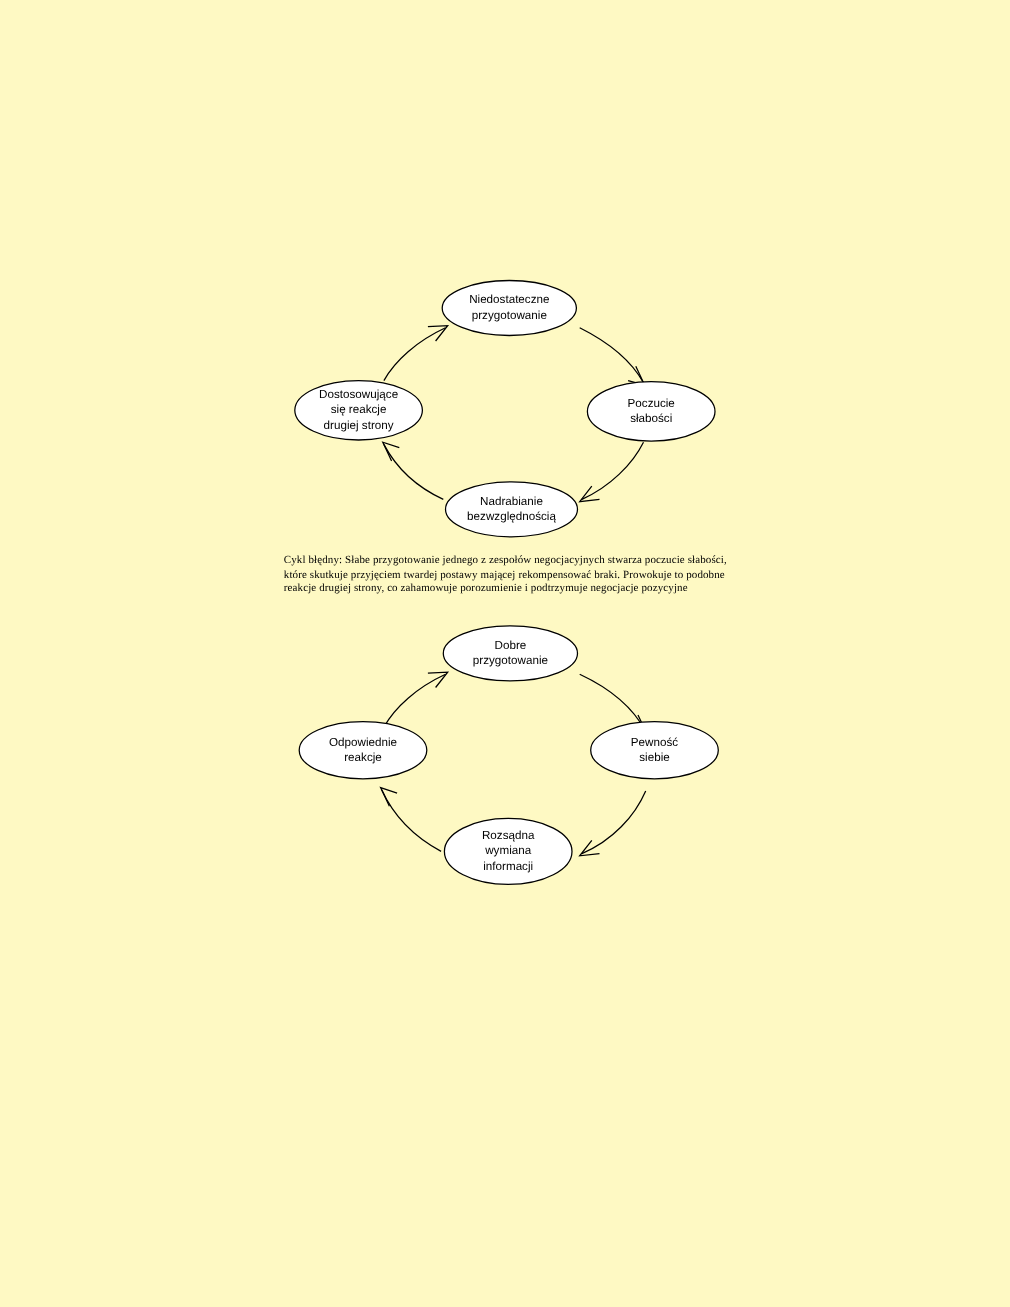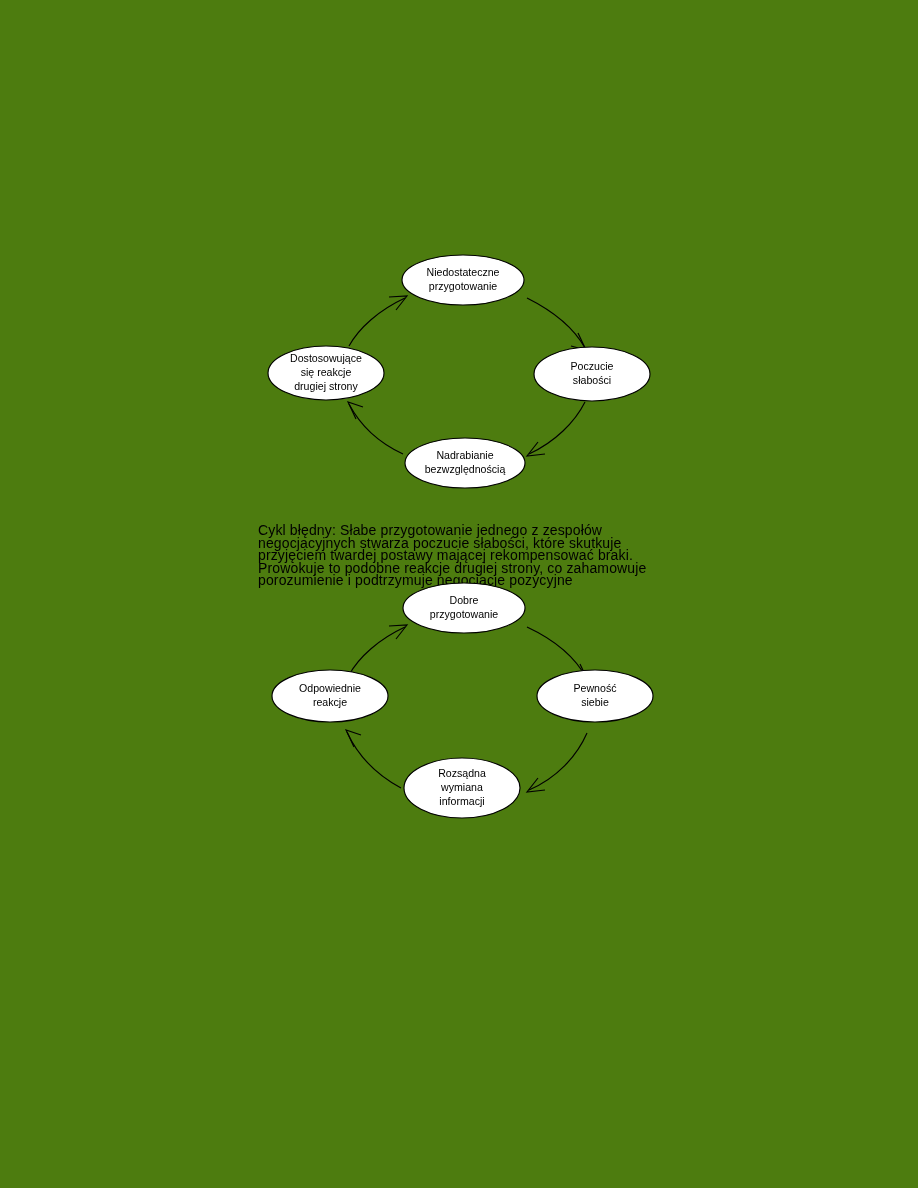--- a/index.html
+++ b/index.html
@@ -11,31 +11,31 @@
     width: 918px;
     height: 1188px;
     position: relative;
     font-family: "Liberation Sans", sans-serif;
     color: #000000;
     overflow: hidden;
   }
   .page {
     position: absolute;
     inset: 0;
-    background: #4d7c0f;
+    background: #fef9c3;
   }
 
   
   .figure {
     position: absolute;
     left: 0;
     top: 0;
   }
   #figure-vicious { top: 246px; left: 255px; width: 420px; height: 320px; }
-  #figure-productive { top: 576px; left: 255px; width: 420px; height: 310px; }
+  #figure-productive { top: 562px; left: 255px; width: 420px; height: 310px; }
 
   .cycle-svg {
     display: block;
   }
   .cycle-svg .node-ellipse {
     fill: #ffffff;
     stroke: #000000;
     stroke-width: 1.15;
   }
   .cycle-svg .flow-arc {
@@ -56,27 +56,26 @@
     fill: #000000;
     text-anchor: middle;
     dominant-baseline: middle;
   }
 
   
   .caption {
     position: absolute;
     left: 258px;
     width: 420px;
-    font-family: Liberation Sans, sans-serif;
-    font-size: 14px;
+    font-family: Liberation Serif, serif;
+    font-size: 10px;
     line-height: 12.6px;
     color: #000000;
     white-space: pre-line;
     letter-spacing: 0.01em;
-    margin-top: 20px;
   }
   #caption-vicious { top: 504px; }
   #caption-productive { top: 832px; }
 </style>
 </head>
 <body>
 
 <div class="page">
 
   <div class="figure" id="figure-vicious">

